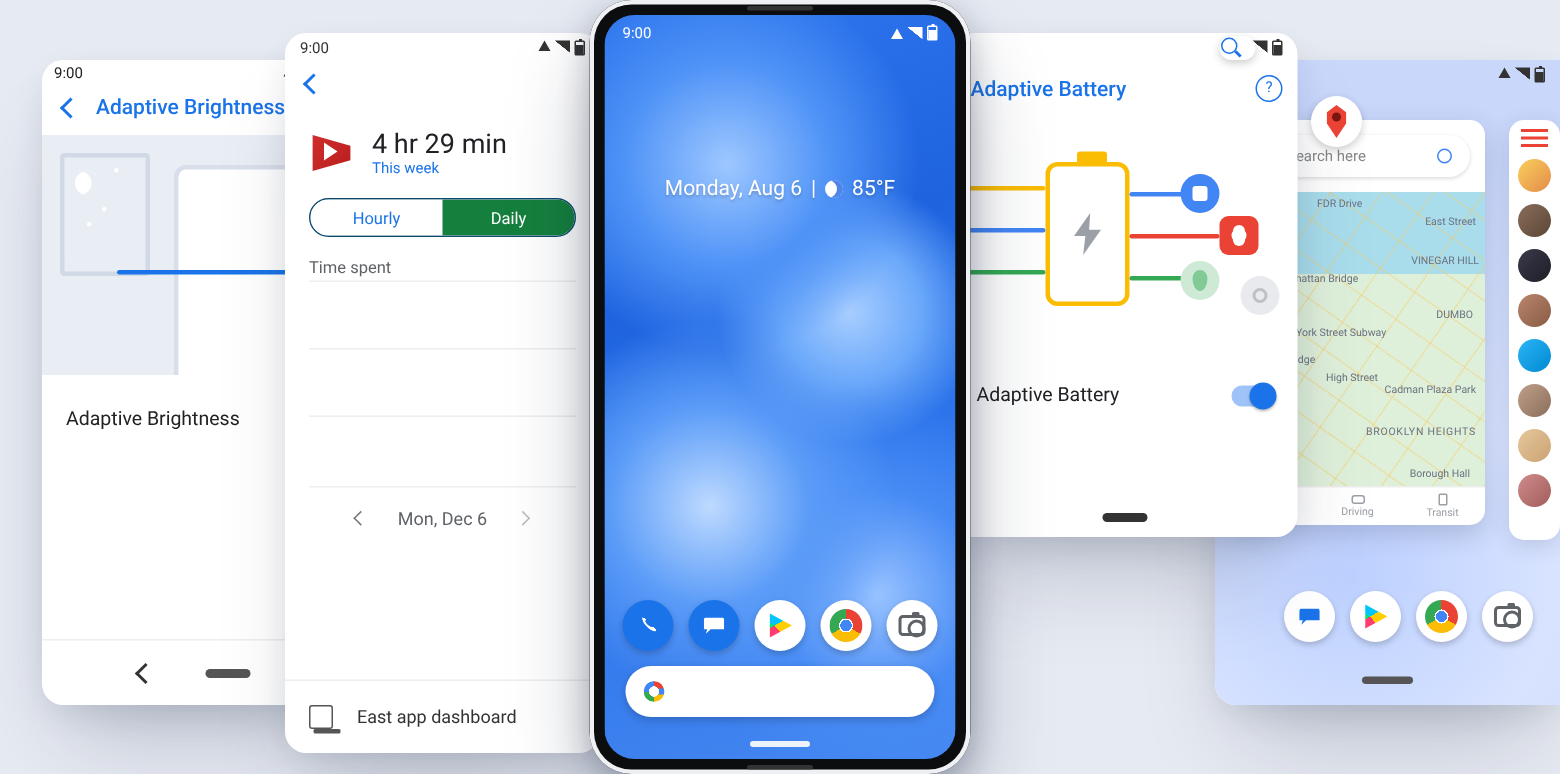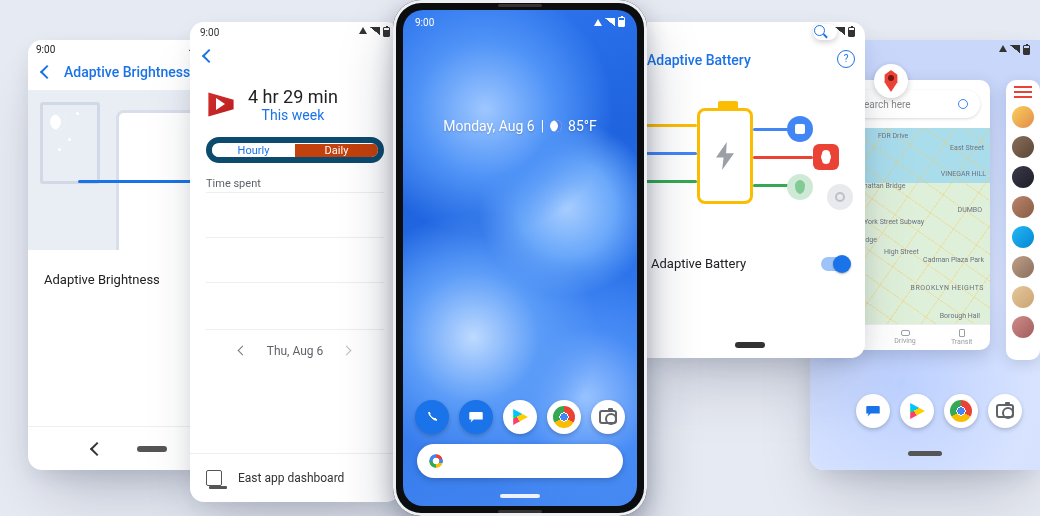--- a/index.html
+++ b/index.html
@@ -43,25 +43,25 @@
   .nav-sm .pill { width:30px;height:6px; background:#555; border-radius:4px; }
 
   
   .p2 { left:190px; top:22px; width:210px; height:480px; z-index:2; }
   .statusbar-md { height:20px; font-size:10px; display:flex; align-items:center; padding:0 10px; color:#333; }
   .statusbar-md .sigs{margin-left:auto; display:flex; gap:3px;}
   .usage-head { display:flex; align-items:center; gap:12px; padding:12px 16px 4px; }
   .usage-head .ico { width:30px;height:30px; background: linear-gradient(135deg,#d32f2f 0%, #b71c1c 100%); clip-path: polygon(8% 10%, 92% 34%, 92% 66%, 8% 90%); position:relative; }
   .usage-head .ico::after{content:'';position:absolute;left:10px;top:8px;width:0;height:0;border-left:9px solid #fff;border-top:6px solid transparent;border-bottom:6px solid transparent;}
   .usage-head .big { font-size:18px; color:#202124; font-weight:400; }
-  .usage-head .sub { font-size:14px; color:#1a73e8;text-align:center; }
-  .seg { margin:10px 16px 8px; display:flex; border:6px solid #0c4a6e; border-radius:16px; overflow:hidden; height:26px;align-items:flex-end; }
+  .usage-head .sub { font-size:10px; color:#1a73e8; }
+  .seg { margin:10px 16px 8px; display:flex; border:1px solid #0c4a6e; border-radius:16px; overflow:hidden; height:26px; }
   .seg > div { flex:1; display:flex; align-items:center; justify-content:center; font-size:11px; }
   .seg .off { color:#1a73e8; background:#fff; }
-  .seg .on { background:#c2410c; color:#fff; }
+  .seg .on { background:#15803d; color:#fff; }
   .timespent { font-size:11px; color:#5f6368; padding:6px 16px 2px; }
   .chart { height:138px; margin:0 16px; border-bottom:1px solid #eee; position:relative; }
   .chart .g{position:absolute;left:0;right:0;height:1px;background:#eee;}
   .days { display:flex; justify-content:space-between; padding:6px 18px; font-size:9px; color:#777; }
   .daterow { display:flex; align-items:center; justify-content:center; gap:20px; padding:14px 0 6px; color:#5f6368; font-size:12px; }
   .daterow .ar{width:10px;height:10px;position:relative;}
   .daterow .ar.l::before{content:'';position:absolute;left:2px;top:1px;width:6px;height:6px;border-left:1.5px solid #777;border-bottom:1.5px solid #777;transform:rotate(45deg);}
   .daterow .ar.r::before{content:'';position:absolute;left:0;top:1px;width:6px;height:6px;border-right:1.5px solid #bbb;border-top:1.5px solid #bbb;transform:rotate(45deg);}
   .dashlink { display:flex; align-items:center; gap:16px; padding:16px; border-top:1px solid #eee; font-size:12px; color:#333; position:absolute; bottom:0; left:0; right:0; }
   .dashlink .sq { width:16px; height:16px; border:1.5px solid #555; border-radius:2px; position:relative; }
@@ -245,21 +245,21 @@
     <div class="on">Daily</div>
   </div>
   <div class="timespent">Time spent</div>
   <div class="chart">
     <div class="g" style="top:0"></div>
     <div class="g" style="top:33%"></div>
     <div class="g" style="top:66%"></div>
   </div>
   <div class="daterow">
     <span class="ar l"></span>
-    <span>Thu, Aug 6</span>
+    <span>Mon, Dec 6</span>
     <span class="ar r"></span>
   </div>
   <div class="dashlink">
     <span class="sq"></span>
     <span>East app dashboard</span>
   </div>
 </div>
 
 <div class="hero">
   <div class="speaker"></div>

